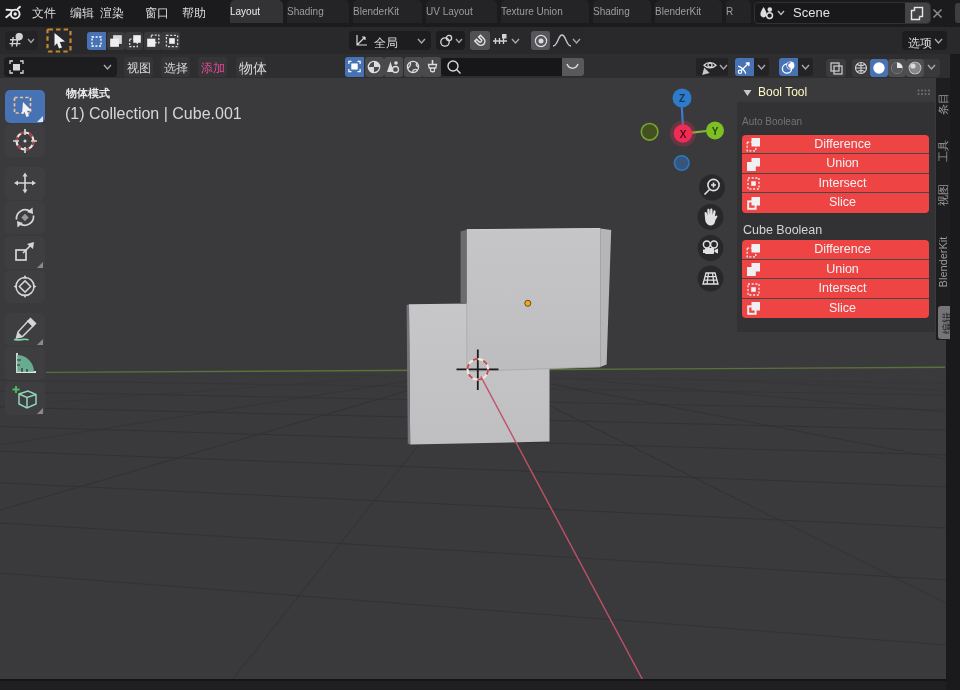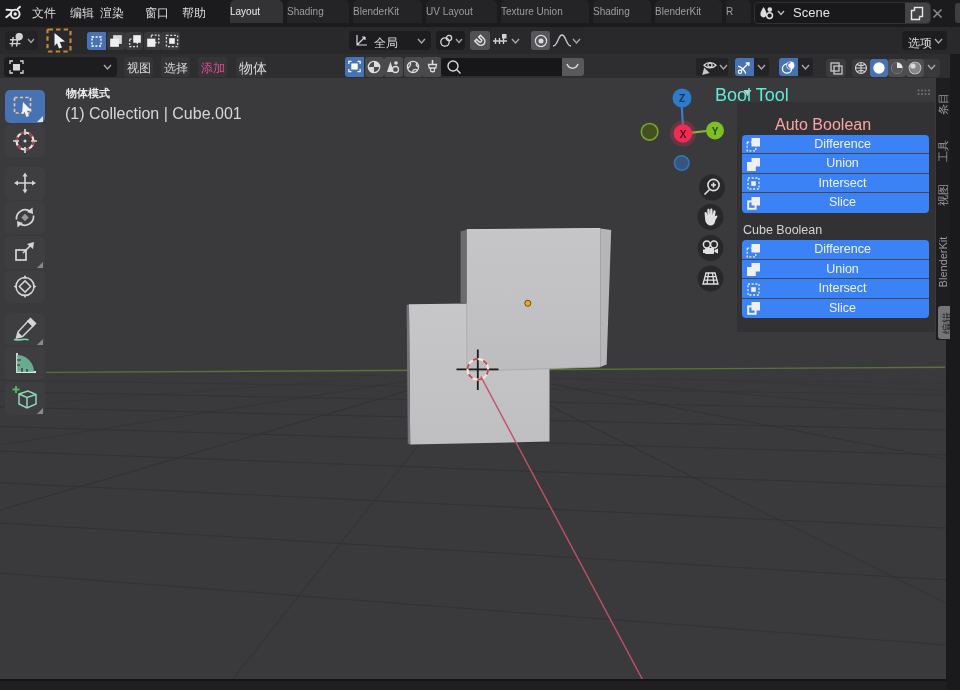--- a/index.html
+++ b/index.html
@@ -7,21 +7,21 @@
 #row2{left:0;top:27px;width:960px;height:27px;background:#29292b}
 #row3{left:0;top:54px;width:960px;height:24px;background:#2e2e30}
 #vp{left:0;top:78px;width:946px;height:601px}
 #rstrip{left:950px;top:54px;width:10px;height:286px;background:#1a1a1c}#rstrip2{left:946px;top:340px;width:14px;height:350px;background:#1a1a1c}
 #status{left:0;top:679px;width:946px;height:11px;background:#1f1f21;border-top:2px solid #141416}
 .menu1{color:#dcdcdc;font-size:12px;line-height:27px;position:absolute;top:0}
 .tab{position:absolute;top:0;height:23px;border-radius:5px 5px 0 0;background:#242426;color:#9d9d9f;font-size:10px;text-align:left;line-height:23px}
 .tab.act{background:#333335;color:#ececee}
 .chip{position:absolute;border-radius:3px}
 .dfield{position:absolute;background:#1d1d1f;border-radius:4px;color:#d8d8da;font-size:12px}
-.panelbtn{position:absolute;left:742px;width:187px;height:19.5px;background:#3b82f6;color:#f2f2f4;font-size:12.5px;text-align:center;line-height:19.5px;text-indent:14px}
+.panelbtn{position:absolute;left:742px;width:187px;height:19.5px;background:#ef4444;color:#f2f2f4;font-size:12.5px;text-align:center;line-height:19.5px;text-indent:14px}
 .vt{position:absolute;color:#9a9a9c;font-size:11px;height:14px;line-height:14px;text-align:center;transform:rotate(-90deg);transform-origin:center center}
 </style></head><body>
 
 <div class="abs" id="row1"></div>
 <svg class="abs" style="left:5px;top:4px" width="17" height="17" viewBox="0 0 17 17">
  <g stroke="#ebebed" fill="none" stroke-width="1.9" stroke-linecap="round">
   <circle cx="10.2" cy="10" r="4.4"></circle>
   <circle cx="10.2" cy="10" r="1.7" fill="#ebebed" stroke="none"></circle>
   <path d="M1.5 5.8 L7.5 6.1"></path>
   <path d="M1.2 13.2 L5.8 9.5"></path>
@@ -450,34 +450,34 @@
   </svg>
 
 <div class="abs" style="left:66px;top:86px;color:#e9e9eb;font-size:11px;font-weight:bold">物体模式</div>
 <div class="abs" style="left:65px;top:105px;color:#d6d6d8;font-size:16px">(1) Collection | Cube.001</div>
 
 <div class="abs" style="left:737px;top:83px;width:198px;height:249px;background:#323234;border-radius:4px 4px 0 0"></div>
 <div class="abs" style="left:737px;top:83px;width:198px;height:19px;background:#3a3a3c;border-radius:4px 4px 0 0"></div>
 <svg class="abs" style="left:743px;top:89px" width="9" height="8" viewBox="0 0 9 8">
     <path d="M0.5 1 L8.5 1 L4.5 7 Z" fill="#c8c8ca"></path>
   </svg>
-<div class="abs" style="left:715px;top:85px;color:#5eead4;font-size:18px">Bool Tool</div>
+<div class="abs" style="left:758px;top:85px;color:#fef9c3;font-size:12px">Bool Tool</div>
 <svg class="abs" style="left:917px;top:89px" width="13" height="7" viewBox="0 0 13 7">
  <g fill="#737375">
       <circle cx="1.5" cy="1.5" r="1"></circle>
       <circle cx="5" cy="1.5" r="1"></circle>
       <circle cx="8.5" cy="1.5" r="1"></circle>
       <circle cx="12" cy="1.5" r="1"></circle>
       <circle cx="1.5" cy="5" r="1"></circle>
       <circle cx="5" cy="5" r="1"></circle>
       <circle cx="8.5" cy="5" r="1"></circle>
       <circle cx="12" cy="5" r="1"></circle>
     </g>
   </svg>
-<div class="abs" style="left:775px;top:116px;color:#fca5a5;font-size:16px">Auto Boolean</div>
+<div class="abs" style="left:742px;top:116px;color:#737373;font-size:10px">Auto Boolean</div>
 <div class="panelbtn" style="top:134.5px;border-radius:4px 4px 0 0;border-bottom:1px solid #47474a">Difference</div>
 <div class="panelbtn" style="top:154px;border-bottom:1px solid #47474a">Union</div>
 <div class="panelbtn" style="top:173.5px;border-bottom:1px solid #47474a">Intersect</div>
 <div class="panelbtn" style="top:193px;border-radius:0 0 4px 4px">Slice</div>
 <div class="abs" style="left:743px;top:223px;color:#d4d4d6;font-size:12.5px">Cube Boolean</div>
 <div class="panelbtn" style="top:240px;border-radius:4px 4px 0 0;border-bottom:1px solid #47474a">Difference</div>
 <div class="panelbtn" style="top:259.5px;border-bottom:1px solid #47474a">Union</div>
 <div class="panelbtn" style="top:279px;border-bottom:1px solid #47474a">Intersect</div>
 <div class="panelbtn" style="top:298.5px;border-radius:0 0 4px 4px">Slice</div>
 <svg class="abs" style="left:746px;top:137.0px" width="15" height="15" viewBox="0 0 15 15">

